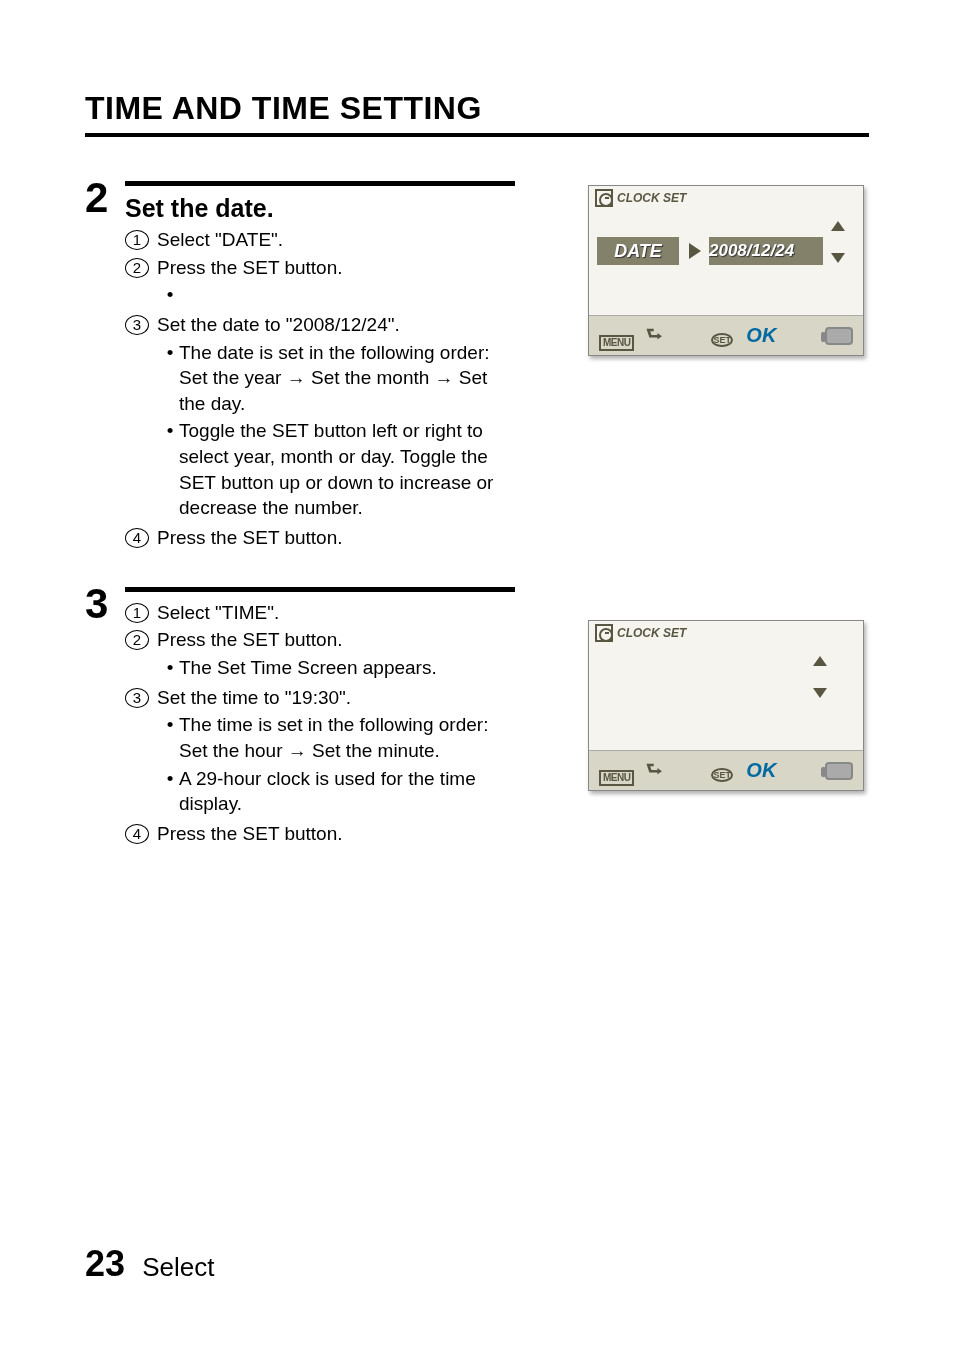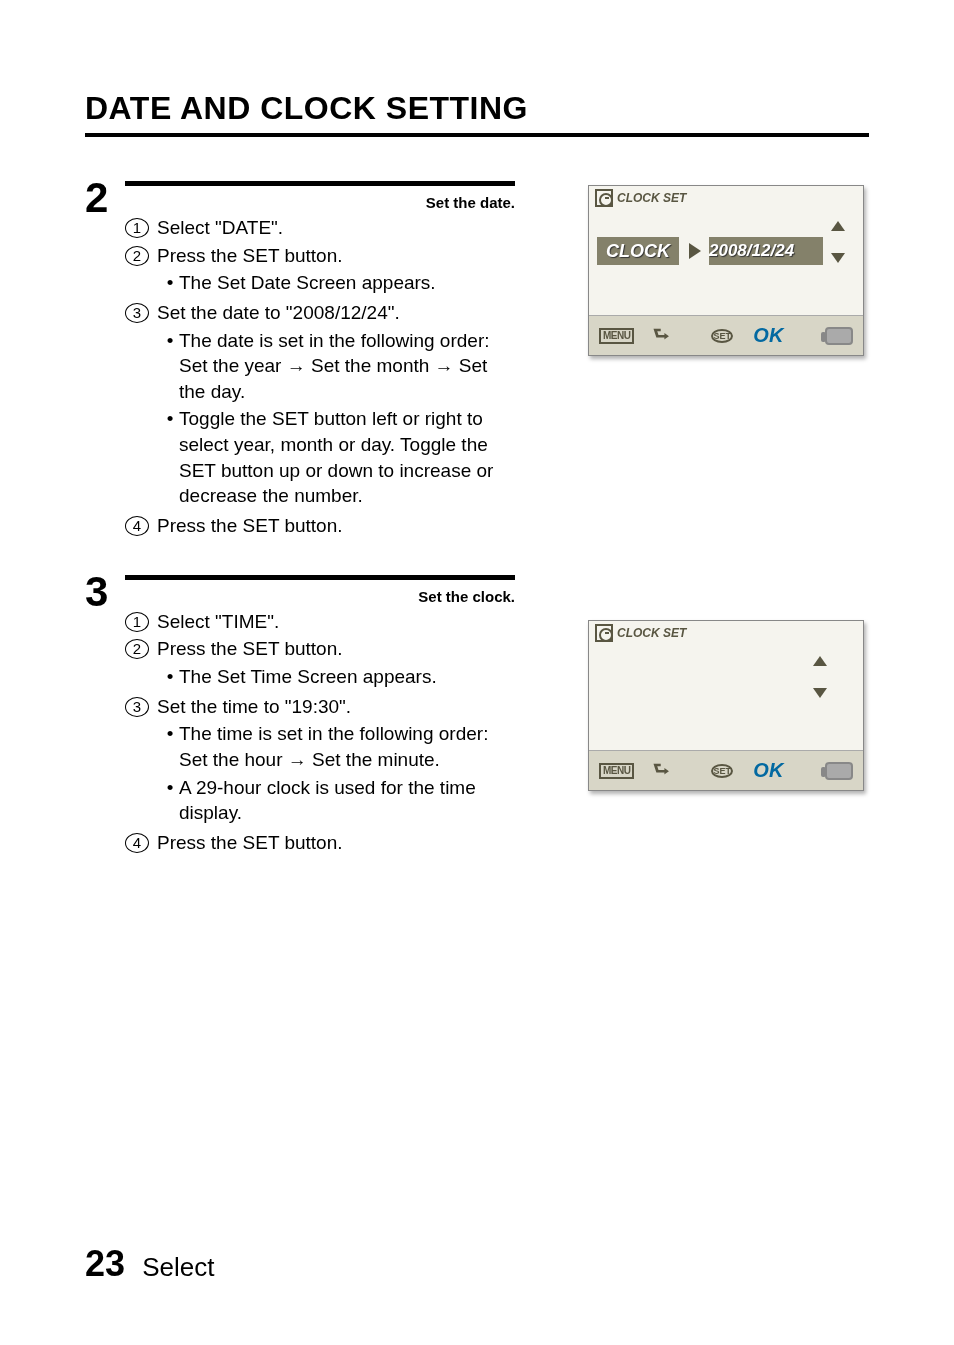--- a/index.html
+++ b/index.html
@@ -36,23 +36,22 @@
     flex: 1;
     margin-top: 4px;
   }
   .step-text-col {
     width: 390px;
     border-top: 5px solid #000;
     padding-top: 8px;
   }
   .step-title {
     font-weight: bold;
-    font-size: 15px;
+    font-size: 25px;
     margin-bottom: 4px;
-    text-align: right;
   }
   .substeps {
     font-size: 19px;
     line-height: 1.35;
   }
   .substeps .row {
     display: flex;
     margin-bottom: 2px;
   }
   .circnum {
@@ -187,22 +186,22 @@
     height: 40px;
     background: #d8d6c7;
     display: flex;
     align-items: center;
     justify-content: space-between;
     padding: 0 10px;
     border-top: 1px solid #aaa;
   }
   .pill {
     display: inline-flex;
-    align-items: center;
-    gap: 19px;
+    align-items: flex-end;
+    gap: 12px;
   }
   .menu-box {
     border: 2px solid #595642;
     font-size: 10px;
     font-weight: bold;
     padding: 0 2px;
     line-height: 12px;
     color: #595642;
     letter-spacing: -0.5px;
   }
@@ -254,35 +253,35 @@
   }
   .footer .pg {
     font-size: 36px;
     font-weight: bold;
     margin-right: 10px;
   }
 </style>
 </head>
 <body>
 
-<h1>DATE AND CLOCK SETTING</h1>
+<h1>TIME AND TIME SETTING</h1>
 
 <div class="screen-wrap" style="top:185px;">
   <div class="screen">
     <div class="screen-head">
       <span class="clock-icon"></span>
       <span>CLOCK SET</span>
     </div>
     <div class="screen-body">
       <div class="updown">
         <div class="up"></div>
         <div class="down"></div>
       </div>
       <div class="row-band" style="margin-top:12px;">
-        <div class="band-label">CLOCK</div>
+        <div class="band-label">DATE</div>
         <div class="tri-right"></div>
         <div class="band-value" style="width:114px;">2008/12/24</div>
       </div>
     </div>
     <div class="screen-foot">
       <span class="pill">
         <span class="menu-box">MENU</span>
         <span class="ret-arrow">⮐</span>
       </span>
       <span class="pill">
@@ -330,21 +329,20 @@
             <span class="circnum">1</span>
             <span class="subtext">Select "DATE".</span>
           </div>
         <div class="row">
             <span class="circnum">2</span>
             <span class="subtext">
           <span>Press the SET button.</span>
           <div class="bullets">
             <div class="brow">
                   <span class="bdot">•</span>
-                  <span>The Set Date Screen appears.</span>
                 </div>
           </div>
         </span>
           </div>
         <div class="row">
             <span class="circnum">3</span>
             <span class="subtext">
           <span>Set the date to "2008/12/24".</span>
           <div class="bullets">
             <div class="brow">
@@ -364,21 +362,20 @@
           </div>
       </div>
     </div>
   </div>
 </div>
 
 <div class="step">
   <div class="step-num">3</div>
   <div class="step-body">
     <div class="step-text-col">
-      <div class="step-title">Set the clock.</div>
       <div class="substeps">
         <div class="row">
             <span class="circnum">1</span>
             <span class="subtext">Select "TIME".</span>
           </div>
         <div class="row">
             <span class="circnum">2</span>
             <span class="subtext">
           <span>Press the SET button.</span>
           <div class="bullets">

